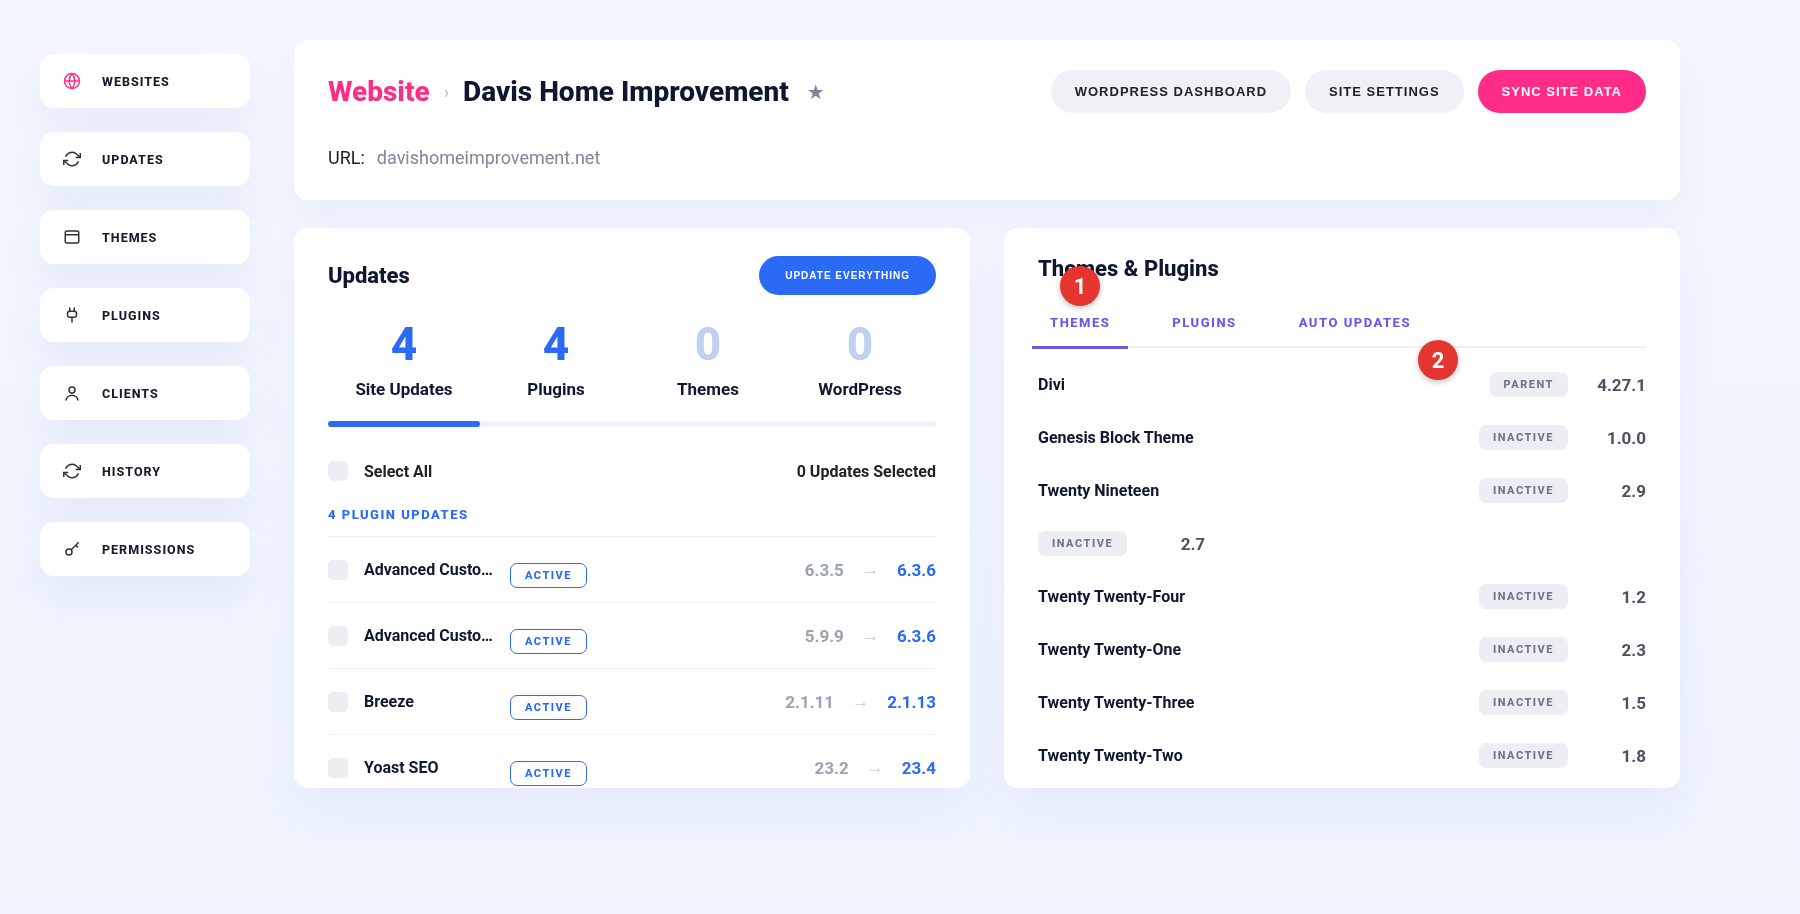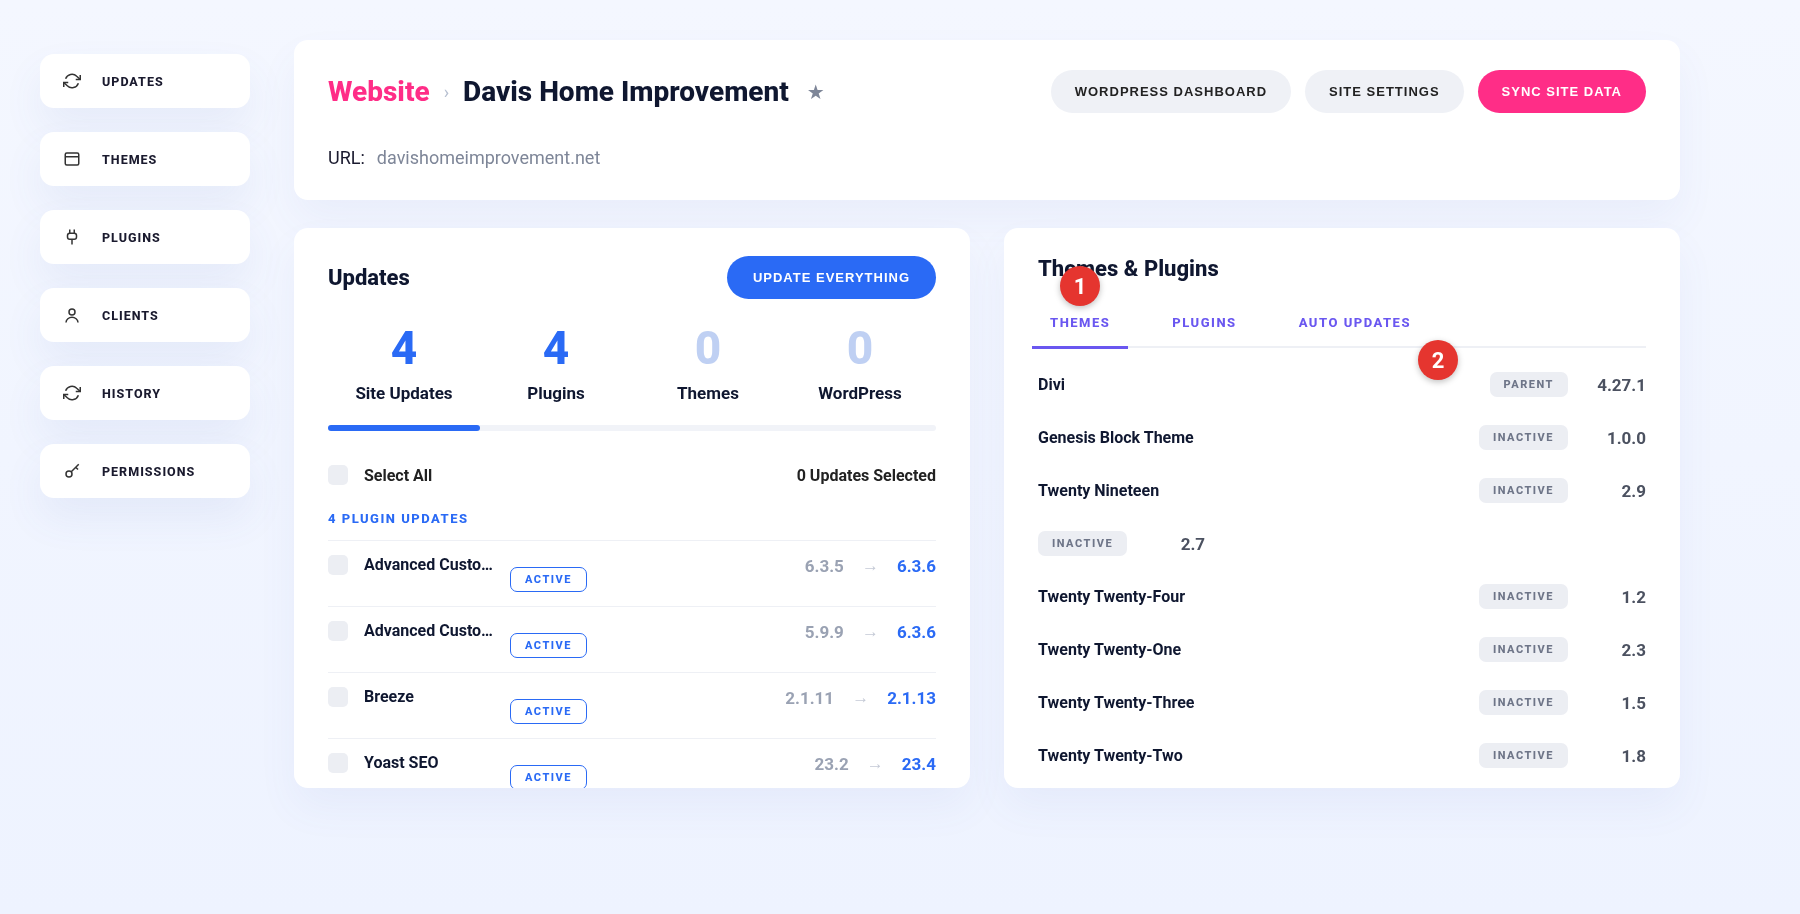--- a/index.html
+++ b/index.html
@@ -147,21 +147,21 @@
   font-size: 22px;
   font-weight: 800;
   color: #0f1730;
 }
 .btn-blue {
   background: #2a6af5;
   color: #fff;
   border: none;
   padding: 14px 26px;
   border-radius: 999px;
-  font-size: 13px;
+  font-size: 10px;
   font-weight: 800;
   letter-spacing: 1px;
   cursor: pointer;
 }
 .stats-row {
   display: flex;
   margin-top: 22px;
 }
 .stat-item {
   flex: 1;
@@ -223,21 +223,21 @@
   font-size: 13px;
   font-weight: 800;
   letter-spacing: 1.5px;
   color: #2a6af5;
 }
 .updates-list {
   margin-top: 14px;
 }
 .update-row {
   display: flex;
-  align-items: flex-start;
+  align-items: center;
   padding: 14px 0;
   border-top: 1px solid #eef0f5;
   gap: 16px;
 }
 .update-row:first-child { border-top: 1px solid #eef0f5; }
 .plugin-name {
   flex: 0 0 130px;
   font-size: 16px;
   font-weight: 700;
   color: #0f1730;
@@ -336,20 +336,29 @@
 }
 .callout.c1 { top: 266px; left: 1060px; }
 .callout.c2 { top: 340px; left: 1418px; }
 </style>
 </head>
 <body>
 
 <div class="page">
 
   <nav class="sidebar">
+    <div class="nav-card">
+      <span class="icon">
+        <svg width="18" height="18" viewBox="0 0 24 24" fill="none" stroke="#ff2d87" stroke-width="2">
+            <circle cx="12" cy="12" r="10"></circle>
+            <path d="M2 12h20M12 2a15 15 0 010 20M12 2a15 15 0 000 20"></path>
+          </svg>
+      </span>
+      <span class="label">WEBSITES</span>
+    </div>
     <div class="nav-card">
       <span class="icon">
         <svg width="18" height="18" viewBox="0 0 24 24" fill="none" stroke="#333" stroke-width="2">
             <path d="M23 4v6h-6M1 20v-6h6"></path>
             <path d="M3.5 9a9 9 0 0114.8-3.36L23 10M1 14l4.7 4.36A9 9 0 0020.5 15"></path>
           </svg>
       </span>
       <span class="label">UPDATES</span>
     </div>
     <div class="nav-card">

